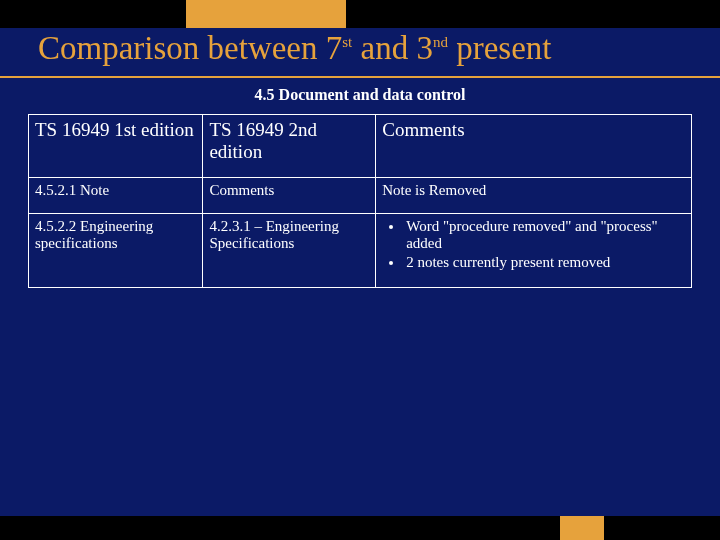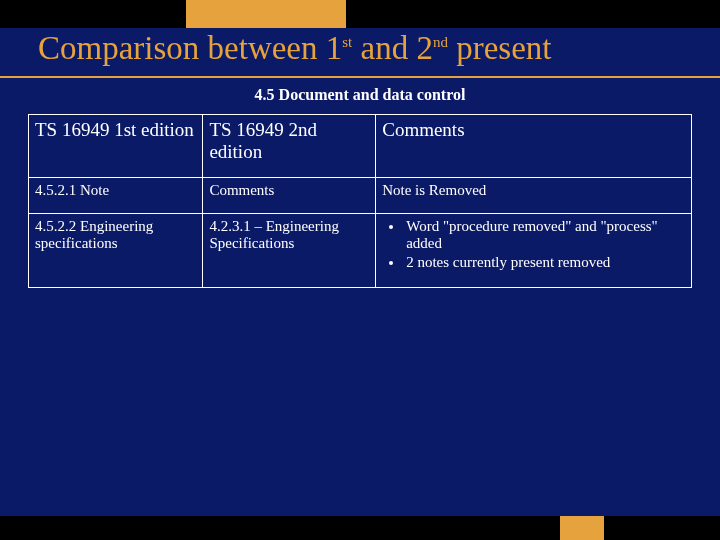--- a/index.html
+++ b/index.html
@@ -113,21 +113,21 @@
 </head>
 <body>
 
 <div class="slide">
 
   <div class="topband">
     <div class="orange-top"></div>
   </div>
 
   <div class="title">
-    <span>Comparison between 1</span><sup>st</sup><span> and 2</span><sup>nd</sup><span> present</span>
+    <span>Comparison between 7</span><sup>st</sup><span> and 3</span><sup>nd</sup><span> present</span>
   </div>
   <div class="title-underline"></div>
 
   <div class="subtitle">4.5 Document and data control</div>
 
   <table class="tbl">
     <tbody>
         <tr>
       <td class="col1 hdr">TS 16949 1st edition</td>
       <td class="col2 hdr">TS 16949  2nd edition</td>

